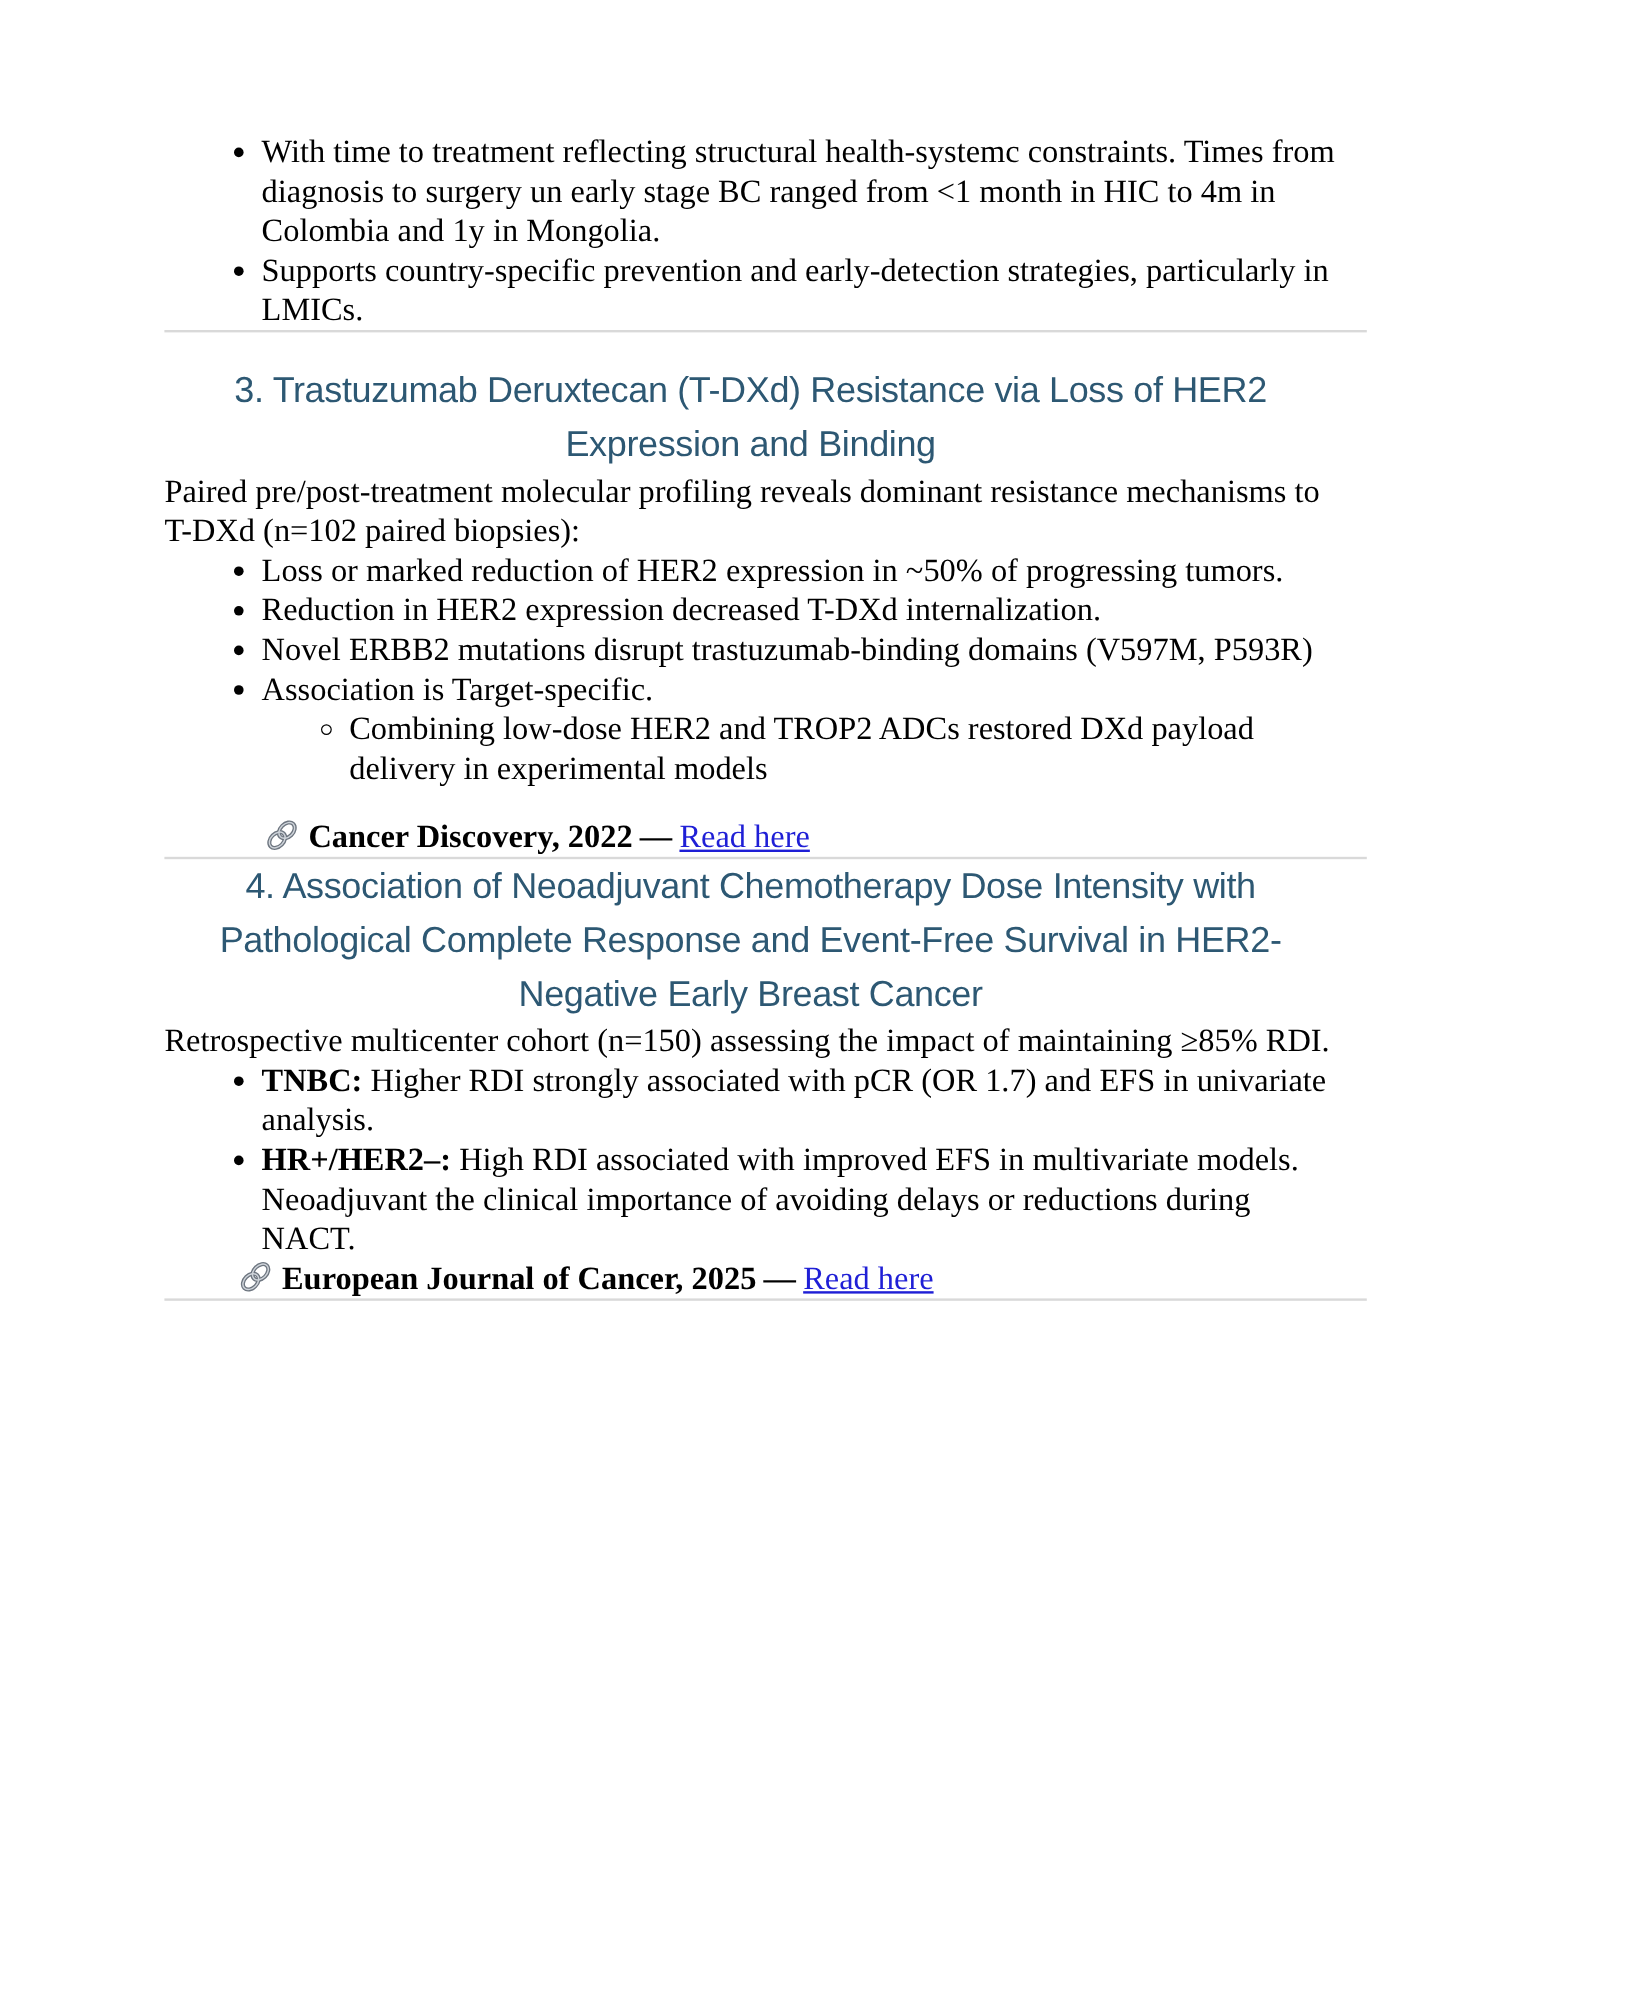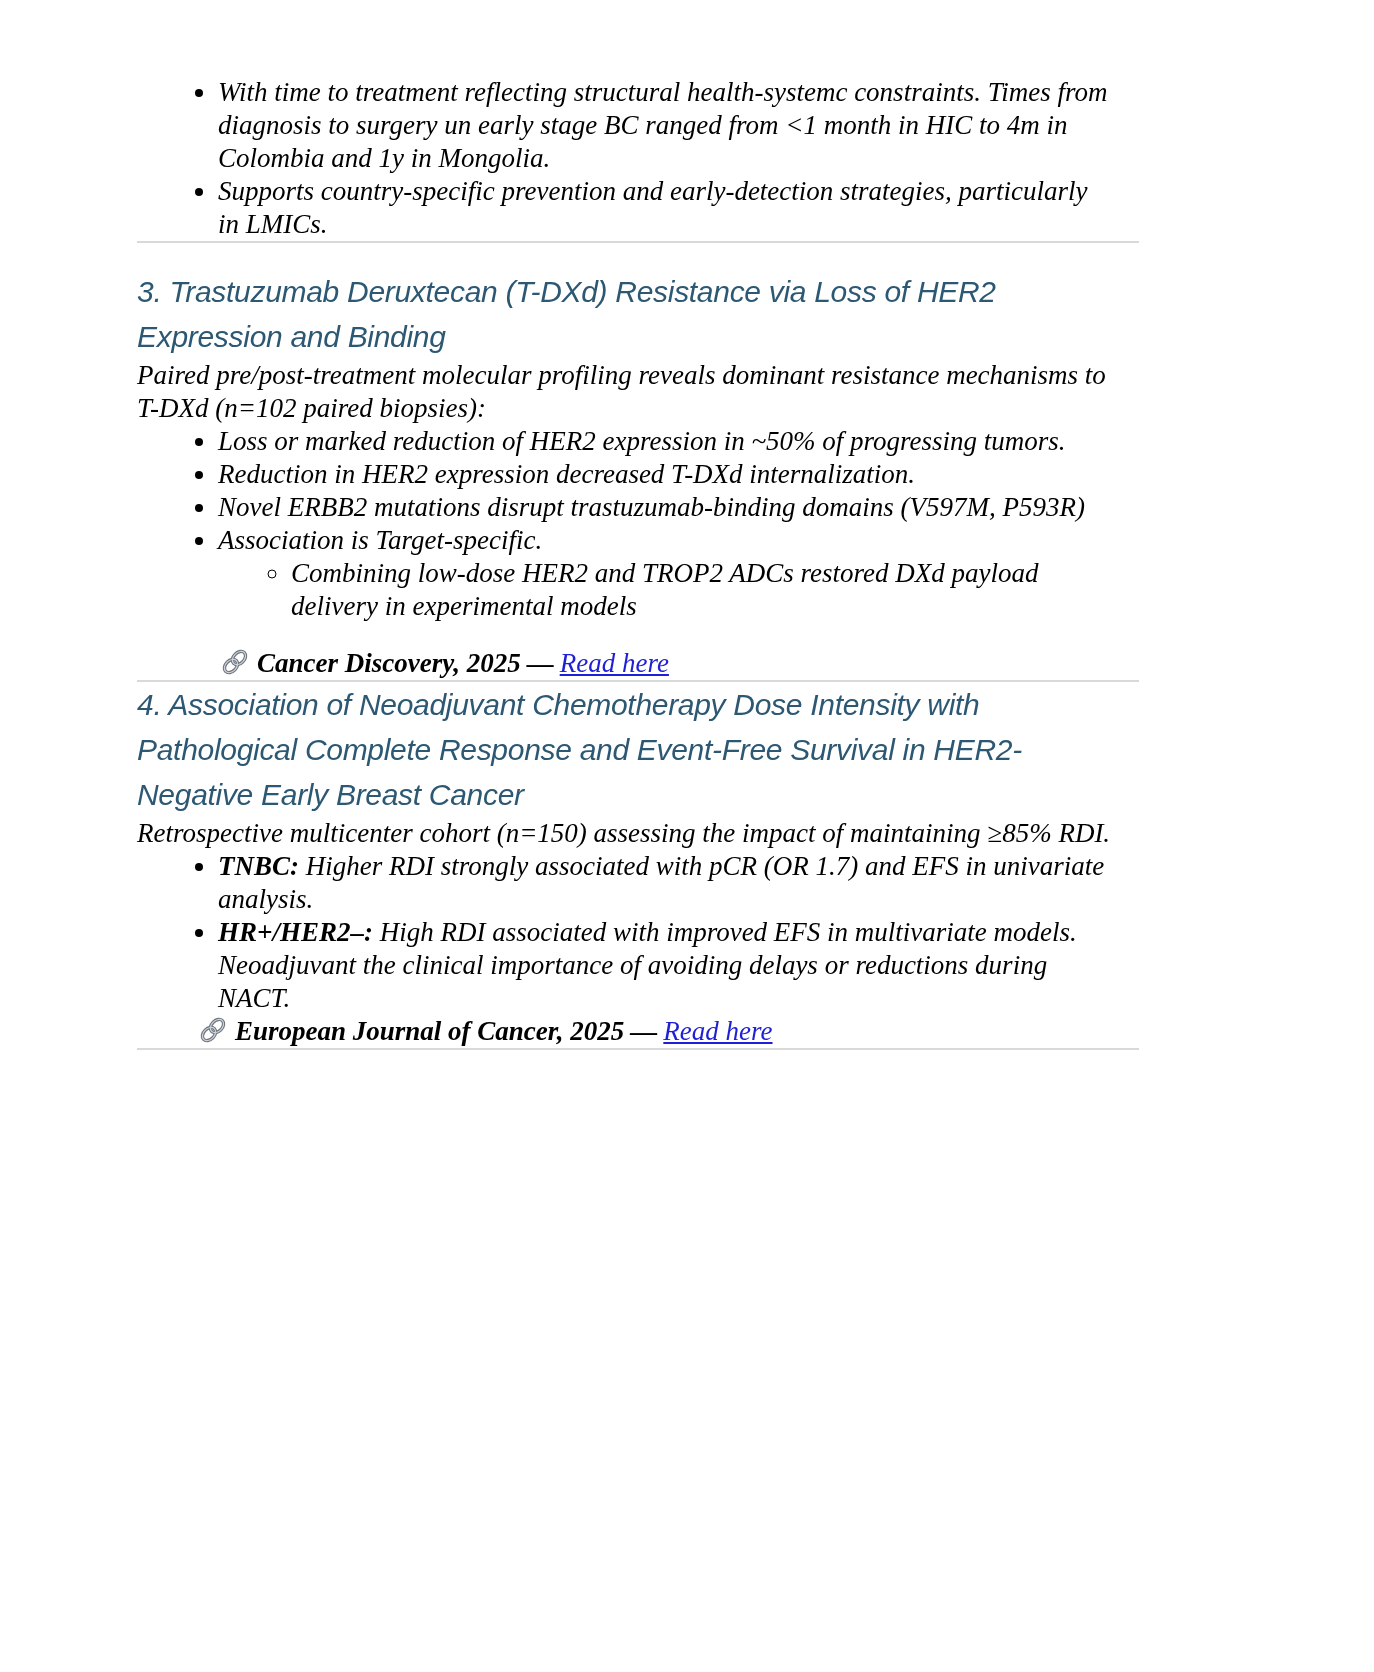--- a/index.html
+++ b/index.html
@@ -10,22 +10,21 @@
     overflow: hidden;
     font-family: "Liberation Serif", serif;
     font-size: 27px;
     line-height: 33px;
     color: #000000;
   }
   .page {
     box-sizing: border-box;
     width: 1244px;
     height: 1672px;
-    padding: 76px 130px 0 137px;
-    font-style: italic;
+    padding: 110px 130px 0 137px;
   }
   
   ul.bullets {
     margin: 0;
     padding: 0 0 0 81px;
     list-style-type: disc;
   }
   ul.bullets li { margin: 0; padding: 0; }
   ul.sub {
     margin: 0;
@@ -66,20 +65,21 @@
   .hr3 { margin-top: 49px; }
   
   h2 {
     font-family: "Liberation Sans", sans-serif;
     font-weight: 400;
     color: #2d5873;
     font-size: 30px;
     line-height: 45px;
     letter-spacing: -0.3px;
     margin: 0;
+    text-align: center;
   }
   .h-s3 { margin-top: 26px; }
   .h-s4 { }
   
   p.body { margin: 0; }
   .p-s3 { margin-top: 44px; }
   .p-s4 { margin-top: 36px; }
   .ul-s3 { margin-top: 36px; }
   .ul-s4 { margin-top: 32px; }
   b.lead { font-weight: bold; text-align: center; }
@@ -116,21 +116,21 @@
   <p class="ref ref-cd">
     <span class="link-icon"><svg viewBox="0 0 30 30" width="30" height="30">
           <g fill="none" stroke="#6e7680" stroke-width="3.4">
             <ellipse cx="11" cy="19" rx="7.6" ry="5.4" transform="rotate(-45 11 19)"></ellipse>
             <ellipse cx="19" cy="11" rx="7.6" ry="5.4" transform="rotate(-45 19 11)"></ellipse>
           </g>
           <g fill="none" stroke="#cfd4da" stroke-width="1.2">
             <ellipse cx="11" cy="19" rx="7.6" ry="5.4" transform="rotate(-45 11 19)"></ellipse>
             <ellipse cx="19" cy="11" rx="7.6" ry="5.4" transform="rotate(-45 19 11)"></ellipse>
           </g>
-        </svg></span><b>Cancer Discovery, 2025</b><span class="dash">—</span><a class="readhere" href="#">Read here</a>
+        </svg></span><b>Cancer Discovery, 2022</b><span class="dash">—</span><a class="readhere" href="#">Read here</a>
   </p>
 
   <hr class="divider hr2">
 
   <h2 class="h-s4">4. Association of Neoadjuvant Chemotherapy Dose Intensity with Pathological Complete Response and Event-Free Survival in HER2-Negative Early Breast Cancer</h2>
 
   <p class="body p-s4">Retrospective multicenter cohort (n=150) assessing the impact of maintaining ≥85% RDI.</p>
 
   <ul class="bullets ul-s4">
     <li>

